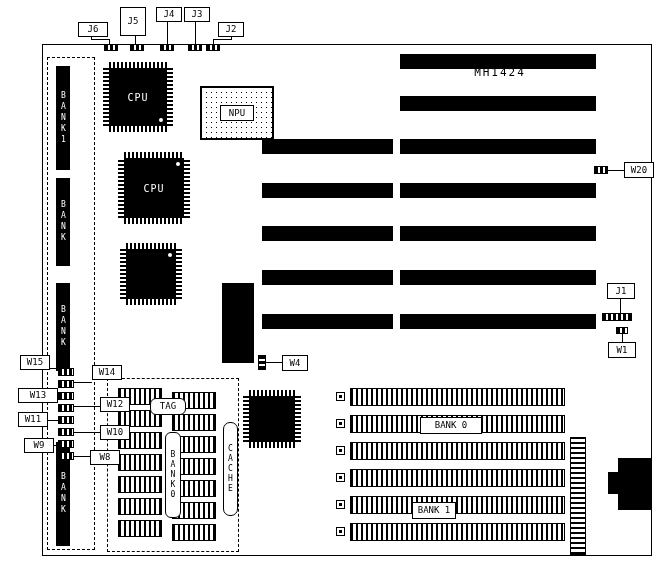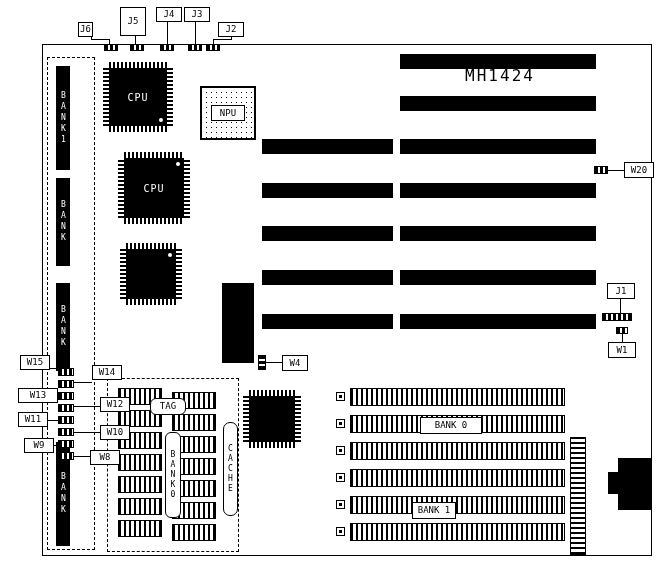--- a/index.html
+++ b/index.html
@@ -33,33 +33,33 @@
                font-size:10px; letter-spacing:1px; display:flex; align-items:center; justify-content:center; }
   .dip { border:1px solid #000; background:repeating-linear-gradient(90deg,#000 0 2px,#fff 2px 5px); z-index:2; }
   .dipv { border:1px solid #000; background:repeating-linear-gradient(0deg,#000 0 2px,#fff 2px 5px); z-index:2; }
   .npu { border:2px solid #000; background-image:radial-gradient(#000 0.8px, transparent 0.9px);
          background-size:5px 5px; background-position:2px 2px; background-color:#fff; z-index:2; }
   .npu .npulabel { position:absolute; left:50%; top:50%; transform:translate(-50%,-50%);
                    width:34px; height:16px; background:#fff; border:1px solid #000; font-size:9px;
                    display:flex; align-items:center; justify-content:center; }
   .plug { border:1px solid #000; z-index:2; }
   .plug::after { content:""; position:absolute; inset:2px; background:#000; }
-  .model { font-size:16px; letter-spacing:2px; text-align:center; z-index:2; }
+  .model { font-size:11px; letter-spacing:2px; text-align:center; z-index:2; }
 </style>
 </head>
 <body>
 
 <div class="stage">
 
   <div class="abs board" style="left:42px;top:44px;width:610px;height:512px"></div>
 
   <div class="abs dashed" style="left:47px;top:57px;width:48px;height:493px"></div>
   <div class="abs dashed" style="left:107px;top:378px;width:132px;height:174px"></div>
 
-  <div class="abs labelbox" style="left:78px;top:22px;width:15px;height:15px">J6</div>
+  <div class="abs labelbox" style="left:78px;top:22px;width:30px;height:15px">J6</div>
   <div class="abs labelbox" style="left:120px;top:7px;width:26px;height:29px">J5</div>
   <div class="abs labelbox" style="left:156px;top:7px;width:26px;height:15px">J4</div>
   <div class="abs labelbox" style="left:184px;top:7px;width:26px;height:15px">J3</div>
   <div class="abs labelbox" style="left:218px;top:22px;width:26px;height:15px">J2</div>
 
   <div class="abs jmp-h" style="left:104px;top:44px;width:14px;height:7px"></div>
   <div class="abs jmp-h" style="left:130px;top:44px;width:14px;height:7px"></div>
   <div class="abs jmp-h" style="left:160px;top:44px;width:14px;height:7px"></div>
   <div class="abs jmp-h" style="left:188px;top:44px;width:14px;height:7px"></div>
   <div class="abs jmp-h" style="left:206px;top:44px;width:14px;height:7px"></div>
@@ -89,21 +89,21 @@
 
   <div class="abs qfp" style="left:103px;top:62px;width:70px;height:70px">
     <div class="pins-v"></div>
     <div class="pins-h"></div>
     <div class="body">
       <span>CPU</span>
       <span class="dot" style="right:4px;bottom:4px"></span>
     </div>
   </div>
 
-  <div class="abs npu" style="left:200px;top:86px;width:56px;height:54px">
+  <div class="abs npu" style="left:200px;top:86px;width:74px;height:54px">
     <div class="npulabel">NPU</div>
   </div>
 
   <div class="abs qfp" style="left:118px;top:152px;width:72px;height:72px">
     <div class="pins-v"></div>
     <div class="pins-h"></div>
     <div class="body">
       <span>CPU</span>
       <span class="dot" style="right:4px;top:4px"></span>
     </div>

